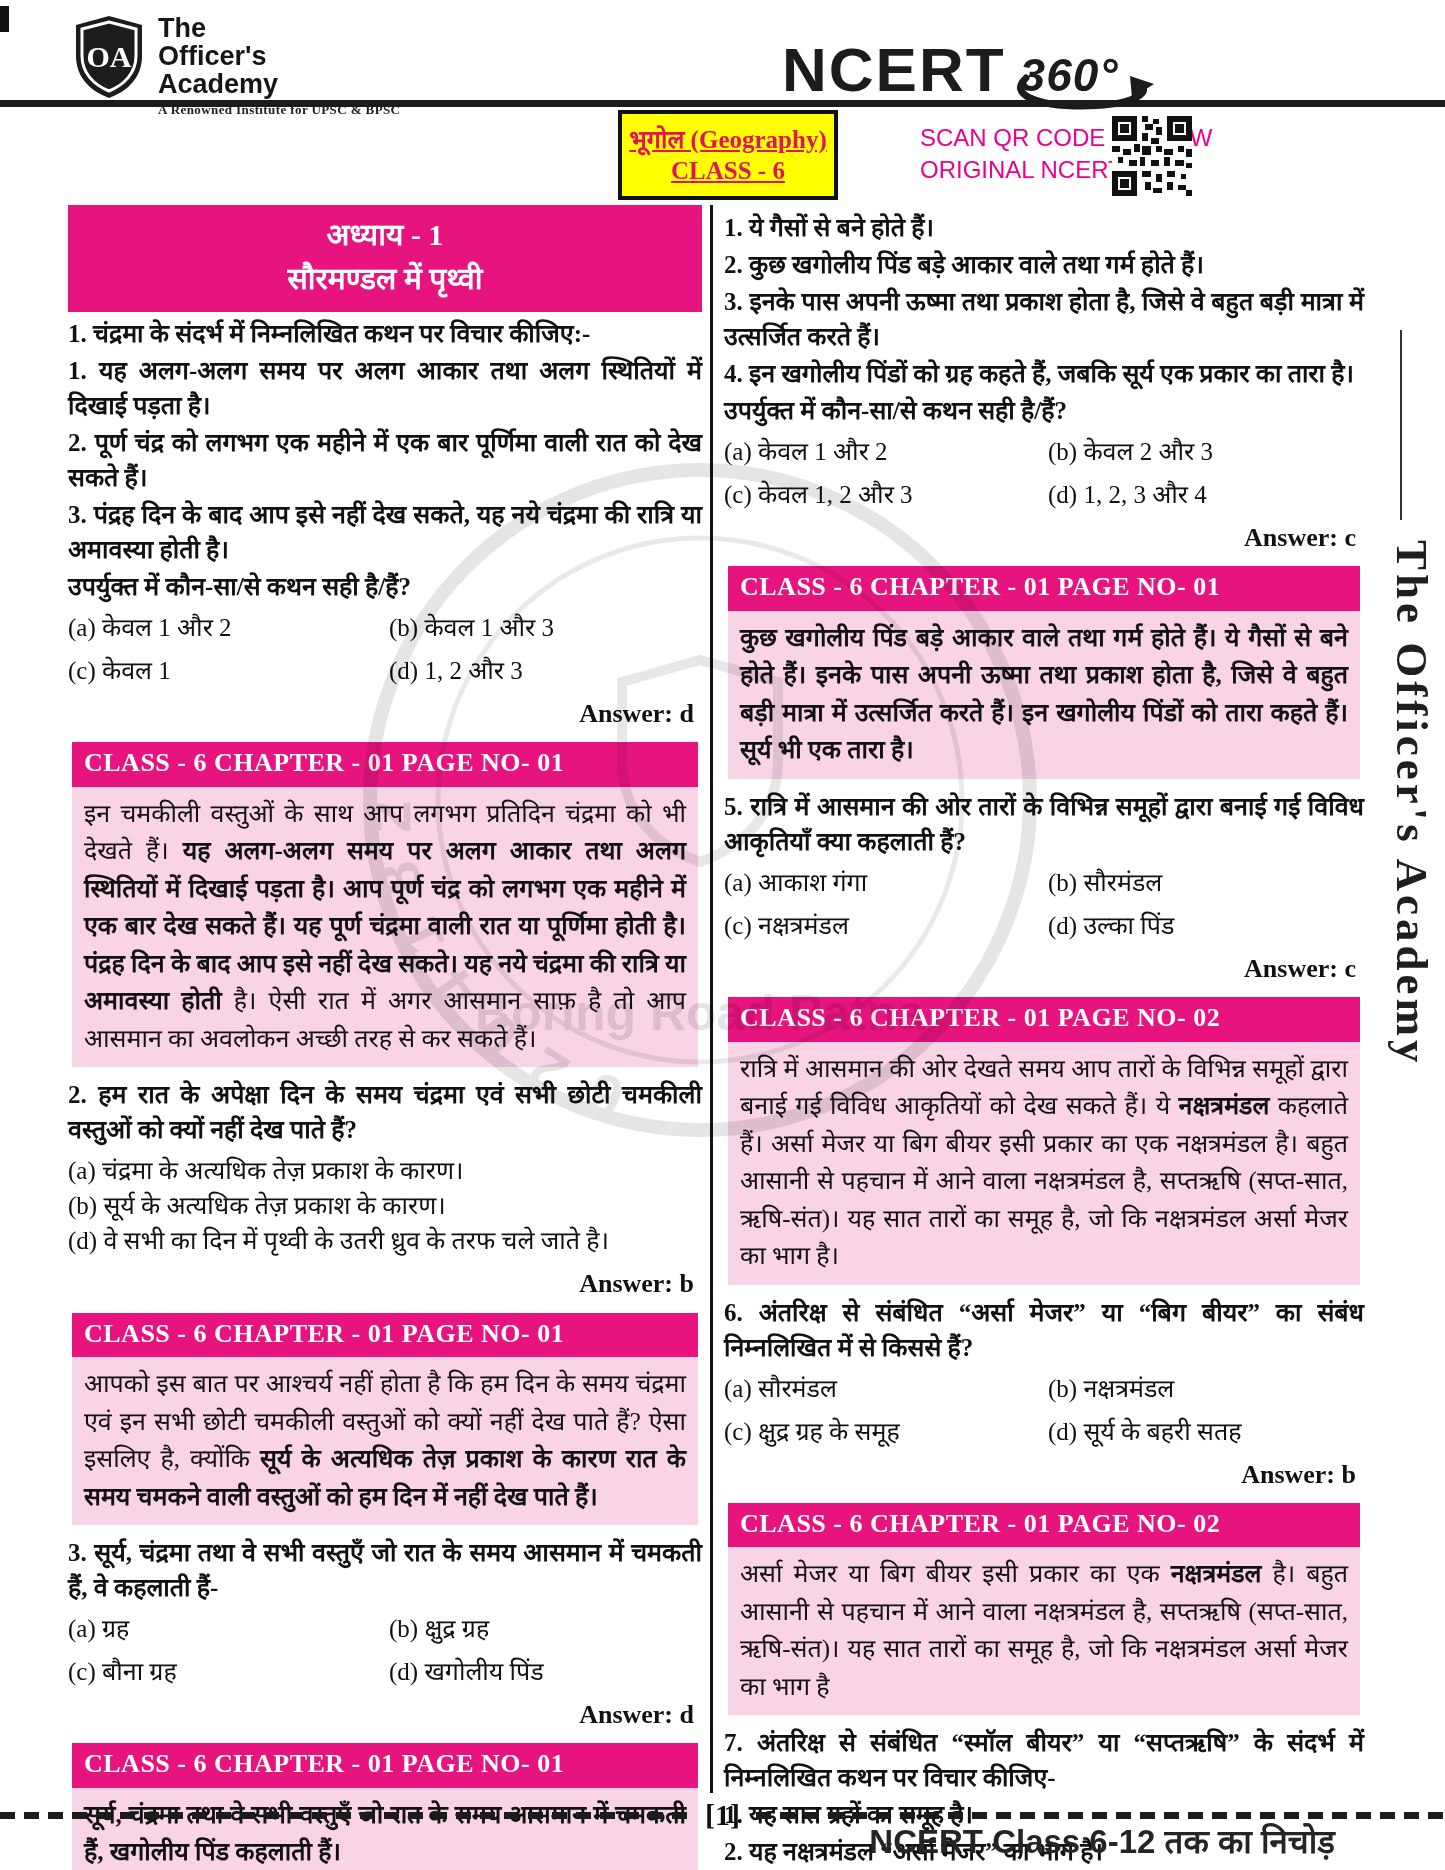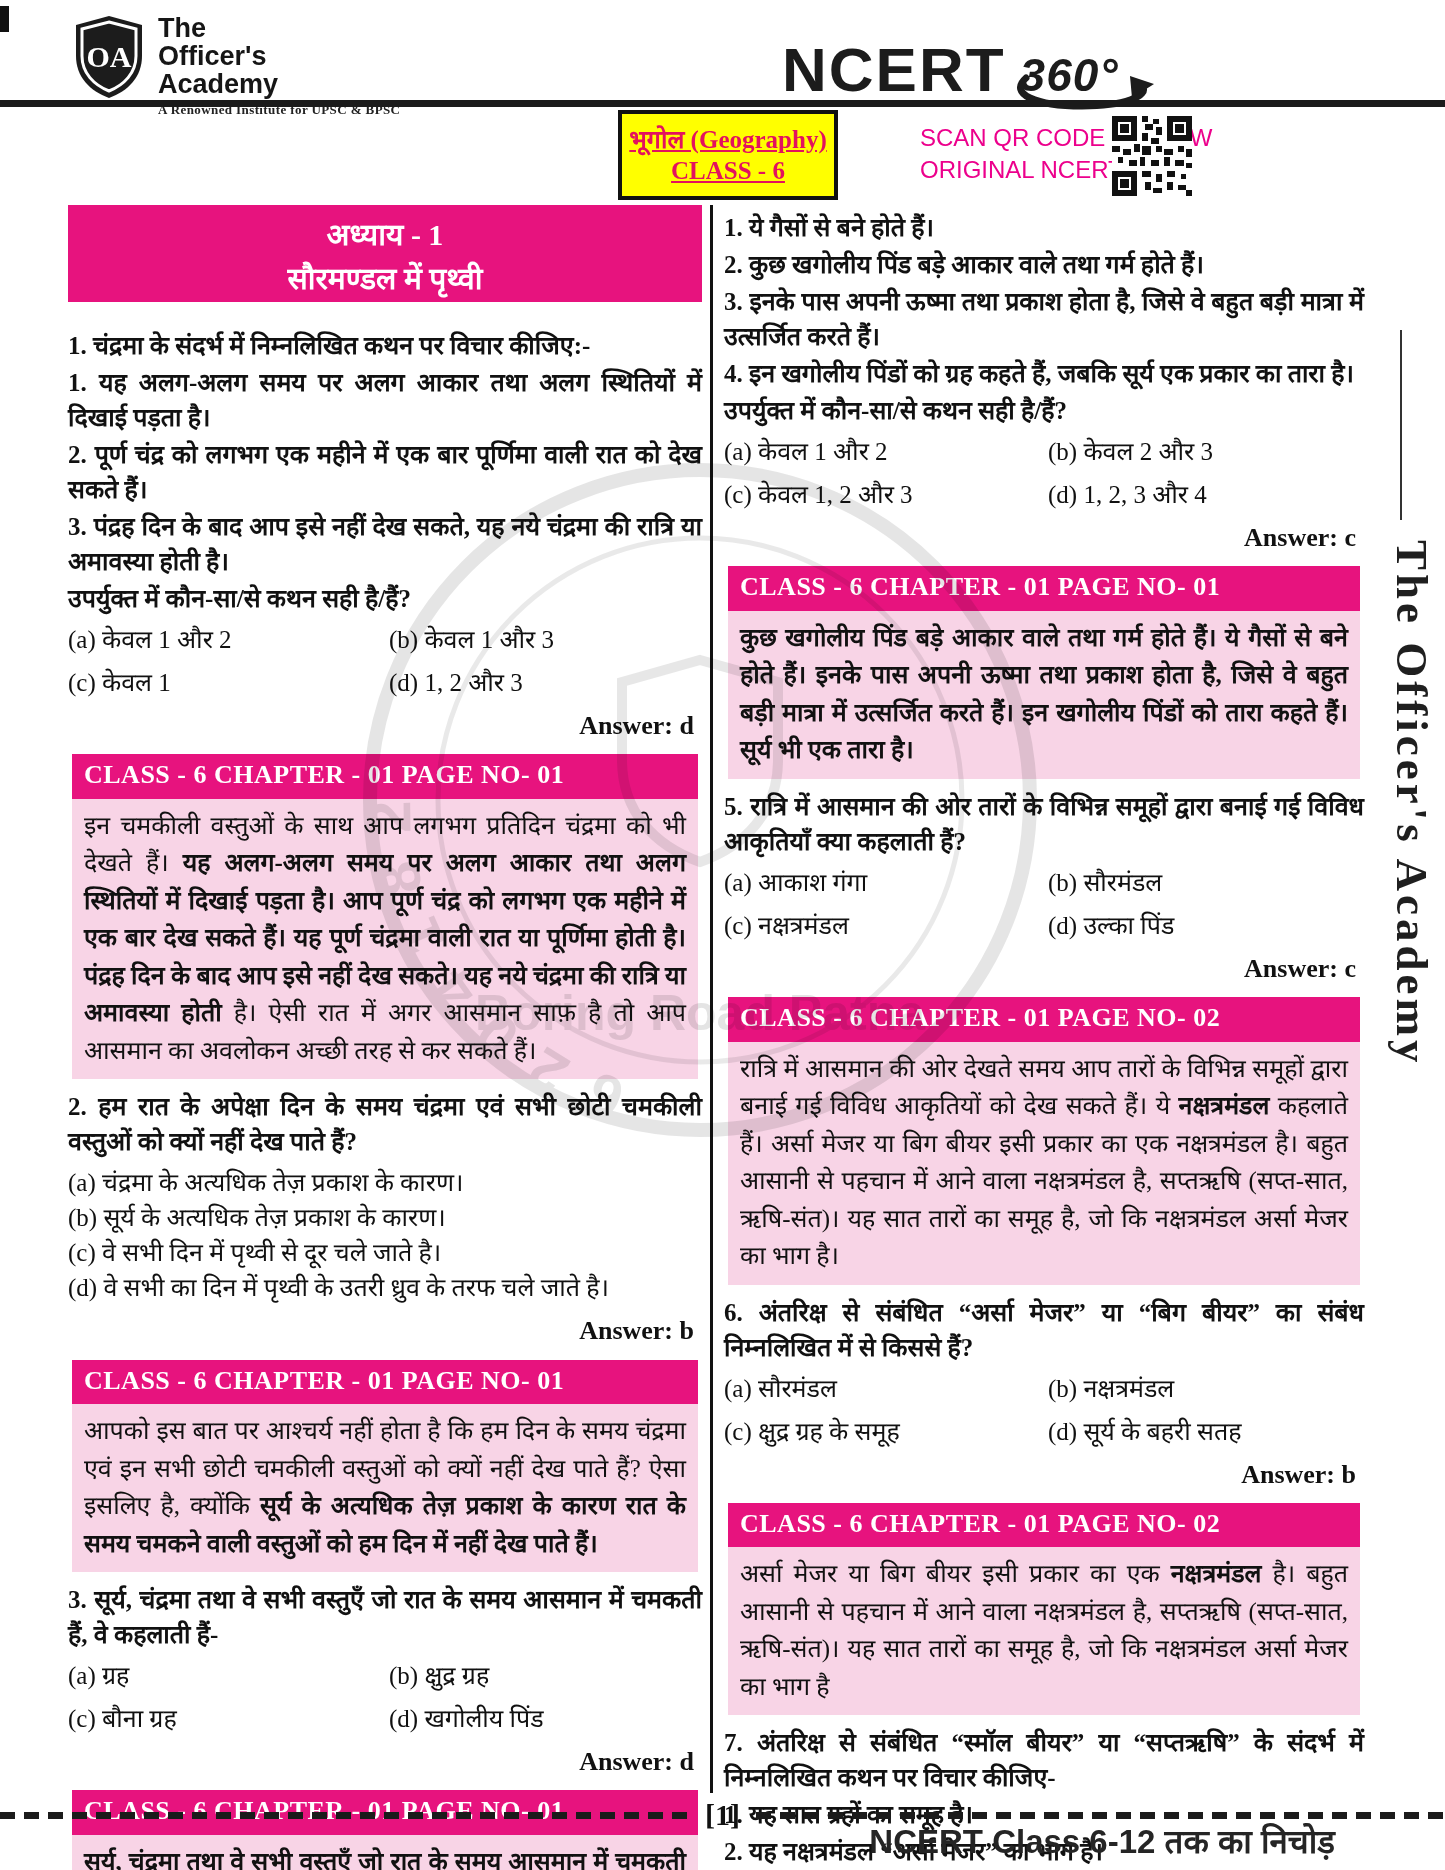--- a/index.html
+++ b/index.html
@@ -26,21 +26,21 @@
   #qr-code{position:absolute;left:1112px;top:116px;}
   #right-top-line{position:absolute;left:1400px;top:330px;width:2px;height:190px;background:#333;}
   
   #side-label{position:absolute;left:1386px;top:540px;height:680px;writing-mode:vertical-rl;
     font-weight:700;font-size:45px;letter-spacing:4px;color:#1f1f1f;white-space:nowrap;}
   
   #col-left{position:absolute;left:68px;top:205px;width:634px;}
   #col-right{position:absolute;left:724px;top:208px;width:640px;}
   #divider{position:absolute;left:710px;top:205px;width:3px;height:1588px;background:#111;}
   .col{font-size:25px;line-height:1.4;}
-  #chapter-banner{background:#e7137e;color:#fff;text-align:center;padding:8px 6px 2px;margin-bottom:26px;}
+  #chapter-banner{background:#e7137e;color:#fff;text-align:center;padding:8px 6px 12px;margin-bottom:4px;}
   #chapter-banner div{font-weight:700;font-size:30px;line-height:1.45;}
   .q-block{margin:2px 0 4px;}
   .qline{font-weight:700;text-align:justify;margin:2px 0;}
   .opts{margin:6px 0 2px;}
   .opts.grid2{display:grid;grid-template-columns:1fr 1fr;row-gap:8px;column-gap:8px;}
   .opt{font-weight:400;}
   .olabel{font-family:"Liberation Serif",serif;}
   .ans{font-weight:700;text-align:right;padding-right:8px;margin:8px 0 10px;font-size:26px;}
   .box{margin:4px 4px 10px;}
   .box-head{background:#e7137e;color:#fff;font-weight:700;font-size:26px;padding:3px 12px 5px;letter-spacing:.5px;}
@@ -136,21 +136,20 @@
     <div class="box">
       <div class="box-head">CLASS - 6 CHAPTER - 01 PAGE NO- 01</div>
       <div class="box-body"><span>इन चमकीली वस्तुओं के साथ आप लगभग प्रतिदिन चंद्रमा को भी देखते हैं। </span><span class="b">यह अलग-अलग समय पर अलग आकार तथा अलग स्थितियों में दिखाई पड़ता है। आप पूर्ण चंद्र को लगभग एक महीने में एक बार देख सकते हैं। यह पूर्ण चंद्रमा वाली रात या पूर्णिमा होती है। पंद्रह दिन के बाद आप इसे नहीं देख सकते। यह नये चंद्रमा की रात्रि या अमावस्या होती </span><span>है। ऐसी रात में अगर आसमान साफ़ है तो आप आसमान का अवलोकन अच्छी तरह से कर सकते हैं।</span></div>
     </div>
     <div class="q-block">
       <div class="qline">2. हम रात के अपेक्षा दिन के समय चंद्रमा एवं सभी छोटी चमकीली वस्तुओं को क्यों नहीं देख पाते हैं?</div>
     </div>
     <div class="opts">
       <div class="opt"><span class="olabel">(a) </span><span>चंद्रमा के अत्यधिक तेज़ प्रकाश के कारण।</span></div>
       <div class="opt"><span class="olabel">(b) </span><span>सूर्य के अत्यधिक तेज़ प्रकाश के कारण।</span></div>
-      <div class="opt"><span class="olabel">(c) </span><span>वे सभी दिन में पृथ्वी से दूर चले जाते है।</span></div>
       <div class="opt"><span class="olabel">(d) </span><span>वे सभी का दिन में पृथ्वी के उतरी ध्रुव के तरफ चले जाते है।</span></div>
     </div>
     <div class="ans">Answer: b</div>
     <div class="box">
       <div class="box-head">CLASS - 6 CHAPTER - 01 PAGE NO- 01</div>
       <div class="box-body"><span>आपको इस बात पर आश्चर्य नहीं होता है कि हम दिन के समय चंद्रमा एवं इन सभी छोटी चमकीली वस्तुओं को क्यों नहीं देख पाते हैं? ऐसा इसलिए है, क्योंकि </span><span class="b">सूर्य के अत्यधिक तेज़ प्रकाश के कारण रात के समय चमकने वाली वस्तुओं को हम दिन में नहीं देख पाते हैं।</span></div>
     </div>
     <div class="q-block">
       <div class="qline">3. सूर्य, चंद्रमा तथा वे सभी वस्तुएँ जो रात के समय आसमान में चमकती हैं, वे कहलाती हैं-</div>
     </div>

